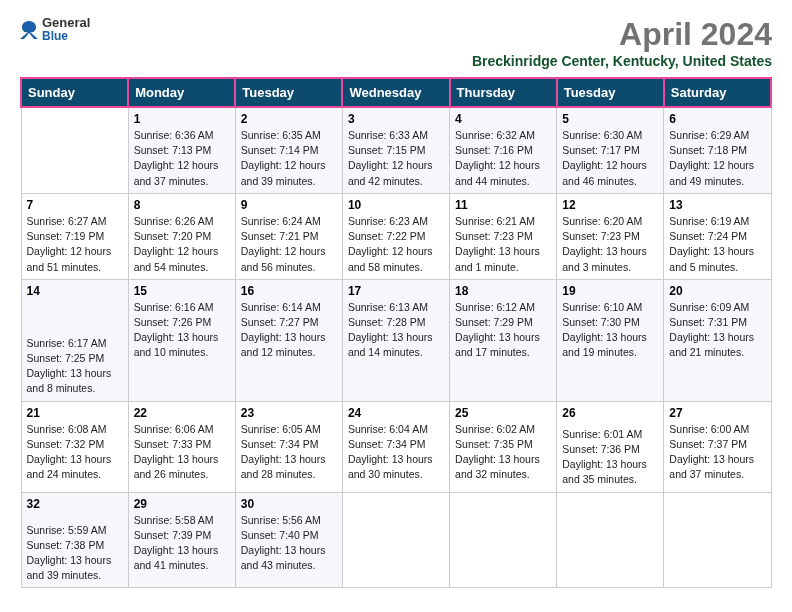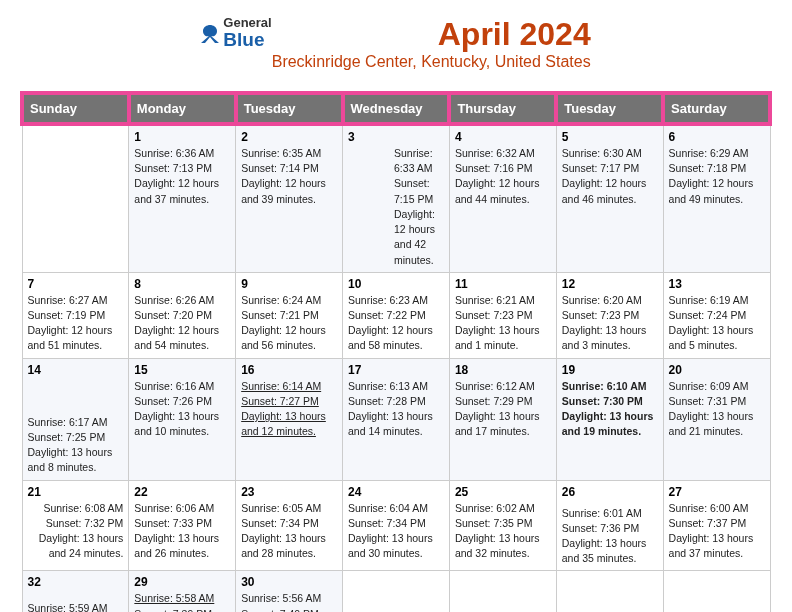--- a/index.html
+++ b/index.html
@@ -6,54 +6,54 @@
     body {
       font-family: Arial, sans-serif;
       background: #fff;
       width: 792px;
       min-height: 612px;
       padding: 16px 20px;
     }
     .header-area {
       display: flex;
       align-items: flex-start;
-      justify-content: center;
-      margin-bottom: 20px;
+      justify-content: space-between;
+      margin-bottom: 8px;
     }
     .logo {
       display: flex;
       align-items: center;
       gap: 4px;
     }
     .title-area {
       text-align: right;
     }
     .main-title {
       font-size: 32px;
       font-weight: bold;
-      color: #c2410c;
+      color: #737373;
     }
     .subtitle {
-      font-size: 16px;
-      color: #c2410c;
-      font-weight: normal;
+      font-size: 14px;
+      color: #14532d;
+      font-weight: bold;
     }
     table {
       width: 100%;
       border-collapse: collapse;
       font-size: 11px;
     }
     thead tr th {
-      background-color: #737373;
+      background-color: #0c4a6e;
       color: #fff;
       text-align: left;
       padding: 6px 6px;
       font-size: 13px;
       font-weight: bold;
-      border: 4px solid #ec4899;
+      border: 2px solid #ec4899;
     }
     tbody tr td {
       border: 1px solid #ccc;
       vertical-align: top;
       padding: 4px 5px;
       min-height: 70px;
       width: calc(100% / 7);
     }
     tbody tr {
       background: #fff;
@@ -79,21 +79,21 @@
 </head>
 <body>
 
 <div class="header-area">
   <div class="logo">
     <svg width="18" height="22" viewBox="0 0 18 22">
       <path d="M9 2 C12 2 16 4 16 8 C16 12 13 14 10 13 L18 20 L14 20 L9 14 L4 20 L0 20 L8 13 C5 14 2 12 2 8 C2 4 6 2 9 2 Z" fill="#1a5fa8"></path>
     </svg>
     <div style="display:flex;flex-direction:column;line-height:1.1;">
       <span style="font-size:13px;font-weight:bold;color:#333;">General</span>
-      <span style="font-size:19px;font-weight:bold;color:#1a5fa8;">Blue</span>
+      <span style="font-size:12px;font-weight:bold;color:#1a5fa8;">Blue</span>
     </div>
   </div>
   <div class="title-area">
     <div class="main-title">April 2024</div>
     <div class="subtitle">Breckinridge Center, Kentucky, United States</div>
   </div>
 </div>
 
 <table>
   <thead>
@@ -119,21 +119,21 @@
         </td>
         <td>
           <span class="day-number">2</span>
           <div class="cell-content" style="white-space: pre-line;">Sunrise: 6:35 AM
 Sunset: 7:14 PM
 Daylight: 12 hours
 and 39 minutes.</div>
         </td>
         <td>
           <span class="day-number">3</span>
-          <div class="cell-content" style="white-space: pre-line; margin-left: 46px;">Sunrise: 6:33 AM
+          <div class="cell-content" style="white-space: pre-line;">Sunrise: 6:33 AM
 Sunset: 7:15 PM
 Daylight: 12 hours
 and 42 minutes.</div>
         </td>
         <td>
           <span class="day-number">4</span>
           <div class="cell-content" style="white-space: pre-line;">Sunrise: 6:32 AM
 Sunset: 7:16 PM
 Daylight: 12 hours
 and 44 minutes.</div>
@@ -214,58 +214,58 @@
         </td>
         <td>
           <span class="day-number">15</span>
           <div class="cell-content" style="white-space: pre-line;">Sunrise: 6:16 AM
 Sunset: 7:26 PM
 Daylight: 13 hours
 and 10 minutes.</div>
         </td>
         <td>
           <span class="day-number">16</span>
-          <div class="cell-content" style="white-space: pre-line; text-decoration: underline;">Sunrise: 6:14 AM
+          <div class="cell-content" style="white-space: pre-line;">Sunrise: 6:14 AM
 Sunset: 7:27 PM
 Daylight: 13 hours
 and 12 minutes.</div>
         </td>
         <td>
           <span class="day-number">17</span>
           <div class="cell-content" style="white-space: pre-line;">Sunrise: 6:13 AM
 Sunset: 7:28 PM
 Daylight: 13 hours
 and 14 minutes.</div>
         </td>
         <td>
           <span class="day-number">18</span>
           <div class="cell-content" style="white-space: pre-line;">Sunrise: 6:12 AM
 Sunset: 7:29 PM
 Daylight: 13 hours
 and 17 minutes.</div>
         </td>
         <td>
           <span class="day-number">19</span>
-          <div class="cell-content" style="white-space: pre-line; font-weight: bold;">Sunrise: 6:10 AM
+          <div class="cell-content" style="white-space: pre-line;">Sunrise: 6:10 AM
 Sunset: 7:30 PM
 Daylight: 13 hours
 and 19 minutes.</div>
         </td>
         <td>
           <span class="day-number">20</span>
           <div class="cell-content" style="white-space: pre-line;">Sunrise: 6:09 AM
 Sunset: 7:31 PM
 Daylight: 13 hours
 and 21 minutes.</div>
         </td>
       </tr>
       <tr>
         <td>
           <span class="day-number">21</span>
-          <div class="cell-content" style="white-space: pre-line; text-align: right;">Sunrise: 6:08 AM
+          <div class="cell-content" style="white-space: pre-line;">Sunrise: 6:08 AM
 Sunset: 7:32 PM
 Daylight: 13 hours
 and 24 minutes.</div>
         </td>
         <td>
           <span class="day-number">22</span>
           <div class="cell-content" style="white-space: pre-line;">Sunrise: 6:06 AM
 Sunset: 7:33 PM
 Daylight: 13 hours
 and 26 minutes.</div>
@@ -309,21 +309,21 @@
       <tr>
         <td>
           <span class="day-number">32</span>
           <div class="cell-content" style="white-space: pre-line; margin-top: 12px;">Sunrise: 5:59 AM
 Sunset: 7:38 PM
 Daylight: 13 hours
 and 39 minutes.</div>
         </td>
         <td>
           <span class="day-number">29</span>
-          <div class="cell-content" style="white-space: pre-line; text-decoration: underline;">Sunrise: 5:58 AM
+          <div class="cell-content" style="white-space: pre-line;">Sunrise: 5:58 AM
 Sunset: 7:39 PM
 Daylight: 13 hours
 and 41 minutes.</div>
         </td>
         <td>
           <span class="day-number">30</span>
           <div class="cell-content" style="white-space: pre-line;">Sunrise: 5:56 AM
 Sunset: 7:40 PM
 Daylight: 13 hours
 and 43 minutes.</div>

